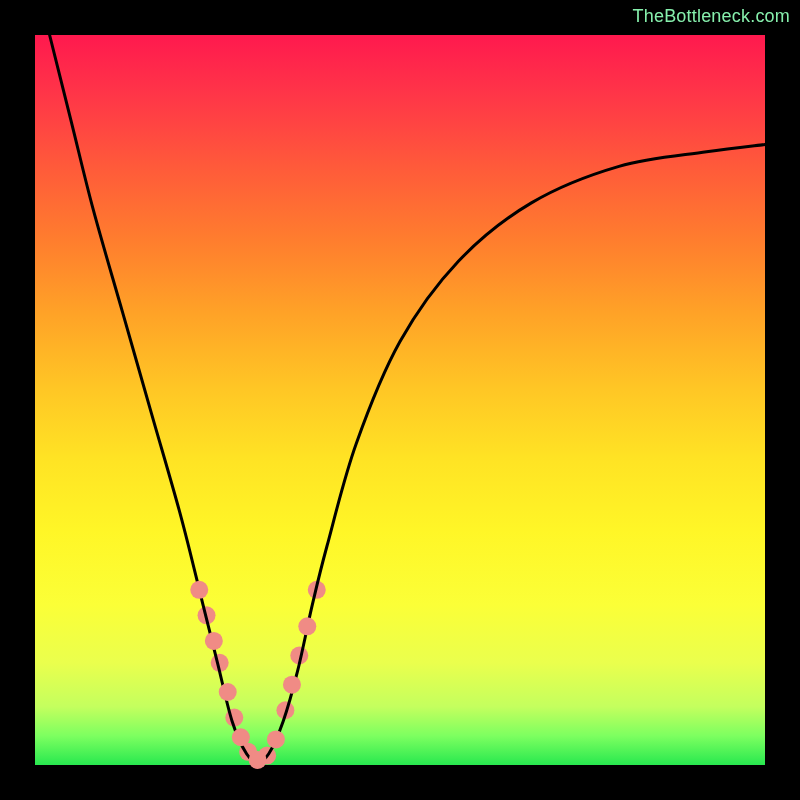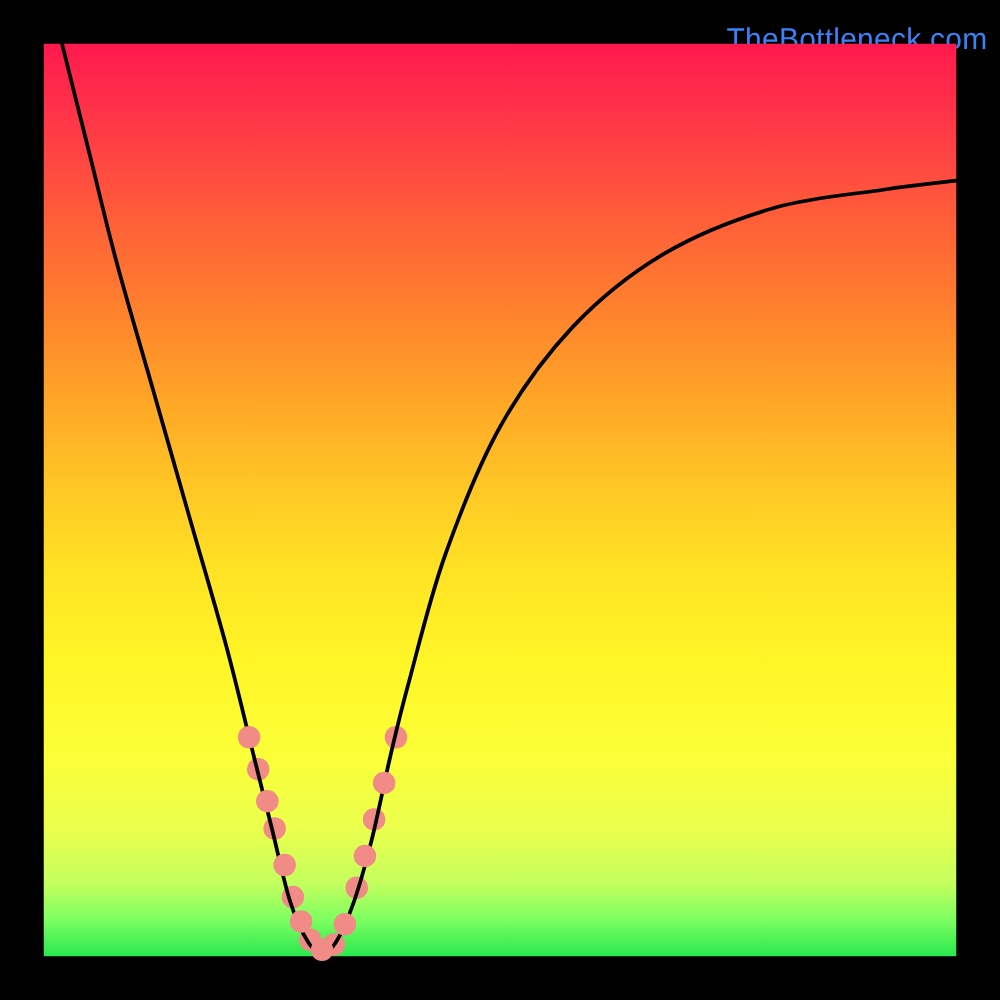--- a/index.html
+++ b/index.html
@@ -36,24 +36,24 @@
       #fff627 68%,
       #fbff37 78%,
       #eaff4d 86%,
       #c4ff5e 92%,
       #7dff60 96%,
       #28e84f 100%
     );
   }
   .watermark {
     position: absolute;
-    top: 18px;
+    top: 6px;
     right: 10px;
-    color: #3b82f6;
-    font-size: 24px;
+    color: #86efac;
+    font-size: 18px;
     font-weight: 500;
     letter-spacing: 0.2px;
     user-select: none;
   }
   svg.curve {
     position: absolute;
     left: 0;
     top: 0;
     width: 730px;
     height: 730px;

